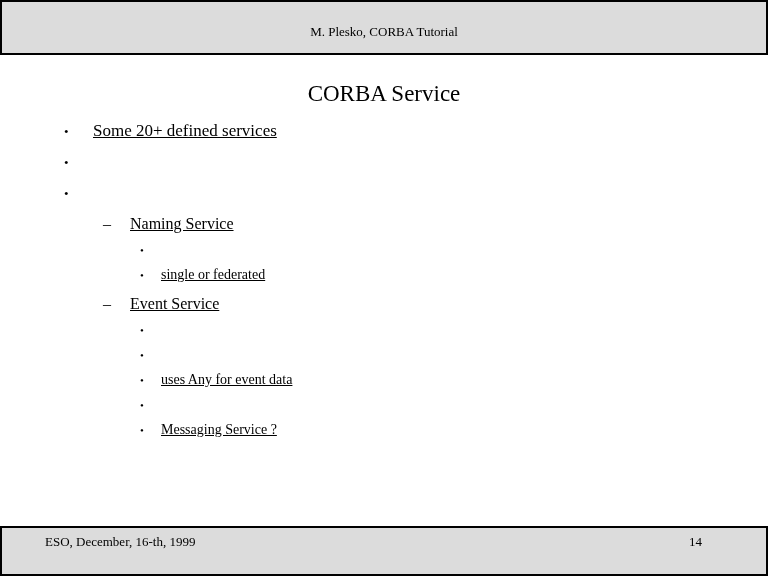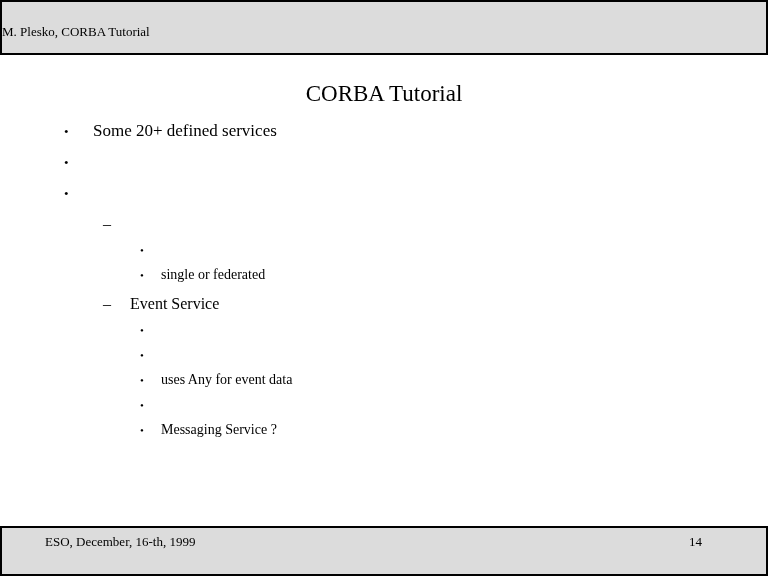--- a/index.html
+++ b/index.html
@@ -19,20 +19,21 @@
   .header-bar {
     position: absolute;
     top: 0; left: 0;
     width: 768px;
     height: 55px;
     box-sizing: border-box;
     background: #dcdcdc;
     border: 2px solid #000000;
     display: flex;
     align-items: center;
+    justify-content: center;
     padding-top: 8px;
   }
   .header-title {
     font-size: 13px;
   }
   .slide-title {
     position: absolute;
     top: 81px;
     left: 0;
     width: 768px;
@@ -49,20 +50,21 @@
   .bullet {
     display: flex;
     align-items: baseline;
   }
   .marker {
     flex: 0 0 auto;
     text-align: left;
   }
   .btext {
     flex: 1 1 auto;
+    text-decoration: underline;
   }
   .level-1 {
     padding-left: 64px;
     font-size: 17px;
     line-height: 18px;
     margin-top: 13px;
   }
   .level-1 .marker { width: 29px; font-size: 13px; }
   .level-2 {
     padding-left: 103px;
@@ -95,35 +97,36 @@
 </style>
 </head>
 <body>
 
 <div class="slide">
 
   <div class="header-bar">
     <span class="header-title">M. Plesko, CORBA Tutorial</span>
   </div>
 
-  <div class="slide-title">CORBA Tutorial</div>
+  <div class="slide-title">CORBA Service</div>
 
   <div class="bullet-list">
       <div class="bullet level-1">
         <span class="marker">•</span>
         <span class="btext">Some 20+ defined services</span>
       </div>
       <div class="bullet level-1">
         <span class="marker">•</span>
       </div>
       <div class="bullet level-1">
         <span class="marker">•</span>
       </div>
       <div class="bullet level-2">
         <span class="marker">–</span>
+        <span class="btext">Naming Service</span>
       </div>
       <div class="bullet level-3">
         <span class="marker">•</span>
       </div>
       <div class="bullet level-3">
         <span class="marker">•</span>
         <span class="btext">single or federated</span>
       </div>
       <div class="bullet level-2">
         <span class="marker">–</span>

